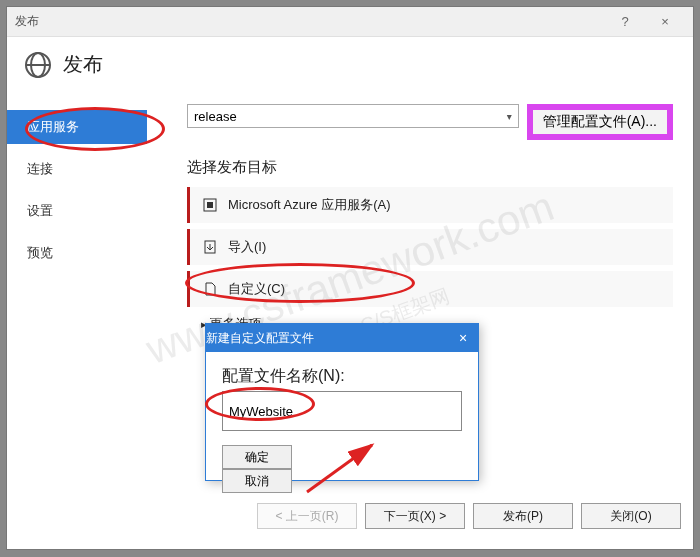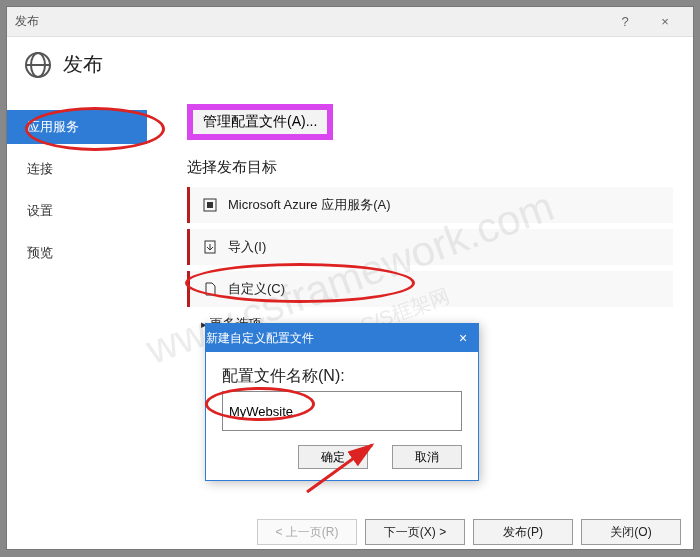--- a/index.html
+++ b/index.html
@@ -117,21 +117,21 @@
     width: 16px; height: 16px;
     display: flex; align-items: center; justify-content: center;
     font-size: 13px; color: #333;
   }
   .more-link {
     font-size: 13px; color: #222; margin-top: 8px; padding-left: 14px;
   }
   .more-link::before { content: "▸ "; font-size: 11px; }
   .footer {
     position: absolute;
-    bottom: 4px; right: 12px;
+    bottom: 20px; right: 12px;
     display: flex; gap: 8px;
   }
   .footer button {
     height: 26px; width: 100px;
     border: 1px solid #999; background: #f3f3f3;
     font-size: 12px; color: #222;
   }
   .footer button:disabled { color: #aaa; border-color: #ccc; background: #fafafa; }
 
   
@@ -156,22 +156,23 @@
     width: 30px; height: 28px; display: flex; align-items: center; justify-content: center;
     color: #fff; font-size: 14px; cursor: pointer;
   }
   .modal-body { padding: 14px 16px; }
   .modal-label { font-size: 16px; color: #222; margin-bottom: 4px; display: block; }
   .modal-input {
     width: 100%; height: 40px; border: 1px solid #888;
     font-size: 13px; padding: 2px 6px;
   }
   .modal-buttons {
-    display: flex; justify-content: flex-end; gap: 24px;
+    display: flex; justify-content: flex-end; gap: 0;
     padding: 0 16px;
+    flex-direction: column;
   }
   .modal-buttons button {
     width: 70px; height: 24px;
     border: 1px solid #999; background: #f0f0f0;
     font-size: 12px;
   }
 
   
   .anno-ellipse {
     position: absolute;
@@ -223,20 +224,23 @@
   <div class="body">
     <div class="sidebar">
       <div class="side-item active">应用服务</div>
       <div class="side-item">连接</div>
       <div class="side-item">设置</div>
       <div class="side-item">预览</div>
     </div>
 
     <div class="main">
       <div class="config-row">
+        <div class="config-select">
+          <span>release</span>
+        </div>
         <div class="manage-btn">管理配置文件(A)...</div>
       </div>
 
       <div class="section-title">选择发布目标</div>
 
       <div class="target-item">
         <span class="target-icon">
           <svg width="14" height="14">
               <rect x="1" y="1" width="12" height="12" stroke="#333" fill="none"></rect>
               <rect x="4" y="4" width="6" height="6" fill="#333"></rect>

